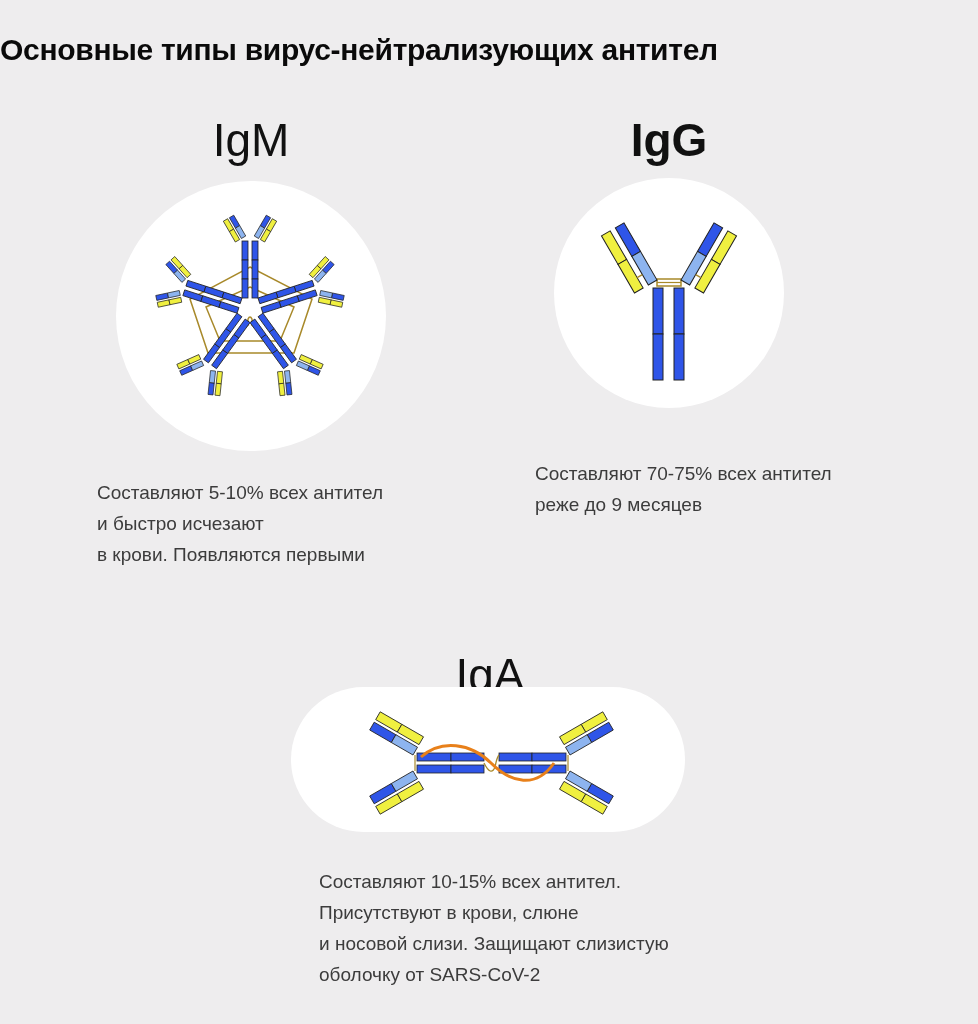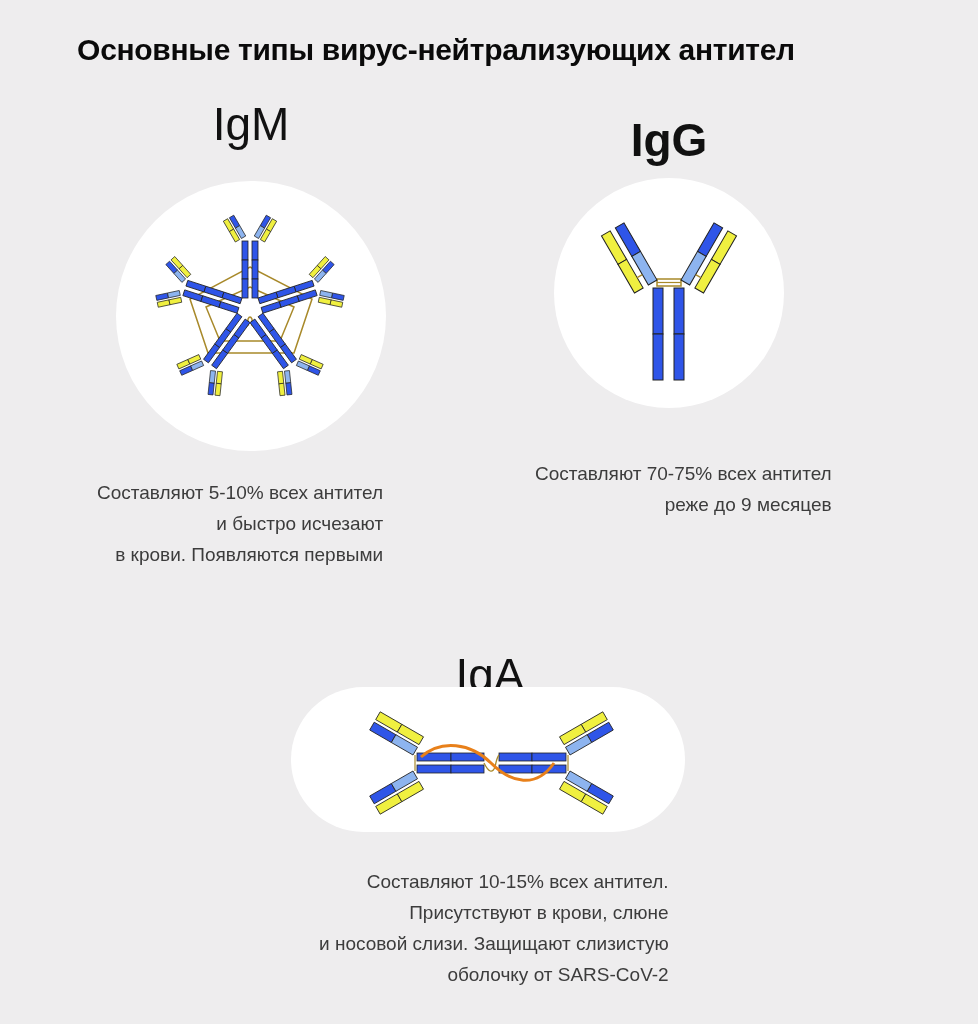--- a/index.html
+++ b/index.html
@@ -3,44 +3,44 @@
 <meta charset="utf-8">
 <style>
   html, body { margin: 0; padding: 0; }
   body {
     width: 978px; height: 1024px; position: relative; overflow: hidden;
     background: #eeedee;
     font-family: "Liberation Sans", "DejaVu Sans", sans-serif;
     color: #111;
   }
   .title {
-    position: absolute; left: 0; top: 33px; width: 872px; text-align: center;
+    position: absolute; left: 0; top: 33px; width: 872px; text-align: left;
     font-size: 30px; font-weight: bold; letter-spacing: -0.3px; color: #0a0a0a;
   }
   .heading {
     position: absolute; font-size: 46px; font-weight: normal; color: #111;
     text-align: center; width: 200px;
   }
   .desc {
     position: absolute; font-size: 19px; line-height: 31px; color: #3c3c3c;
   }
-  .desc div { white-space: nowrap; text-align: right; }
+  .desc div { white-space: nowrap; }
   .shape {
     position: absolute; background: #ffffff;
   }
   .circle { border-radius: 50%; }
   .pill { border-radius: 73px; }
   svg { position: absolute; left: 0; top: 0; overflow: visible; }
 </style>
 </head>
 <body>
 
 <div class="title">Основные типы вирус-нейтрализующих антител</div>
 
-<div class="heading" style="left:151px; top:97px;">IgM</div>
+<div class="heading" style="left:151px; top:113px;">IgM</div>
 <div class="shape circle" style="left:116px; top:181px; width:270px; height:270px;">
   <svg width="270" height="270" viewBox="0 0 270 270">
     <defs>
       <g id="arm">
 
         <rect x="-8" y="-58" width="6" height="19" fill="#2f55e8" stroke="#222" stroke-width="0.8"></rect>
         <rect x="-8" y="-39" width="6" height="19" fill="#2f55e8" stroke="#222" stroke-width="0.8"></rect>
         <rect x="-8" y="-20" width="6" height="19" fill="#2f55e8" stroke="#222" stroke-width="0.8"></rect>
         <rect x="2" y="-58" width="6" height="19" fill="#2f55e8" stroke="#222" stroke-width="0.8"></rect>
         <rect x="2" y="-39" width="6" height="19" fill="#2f55e8" stroke="#222" stroke-width="0.8"></rect>

